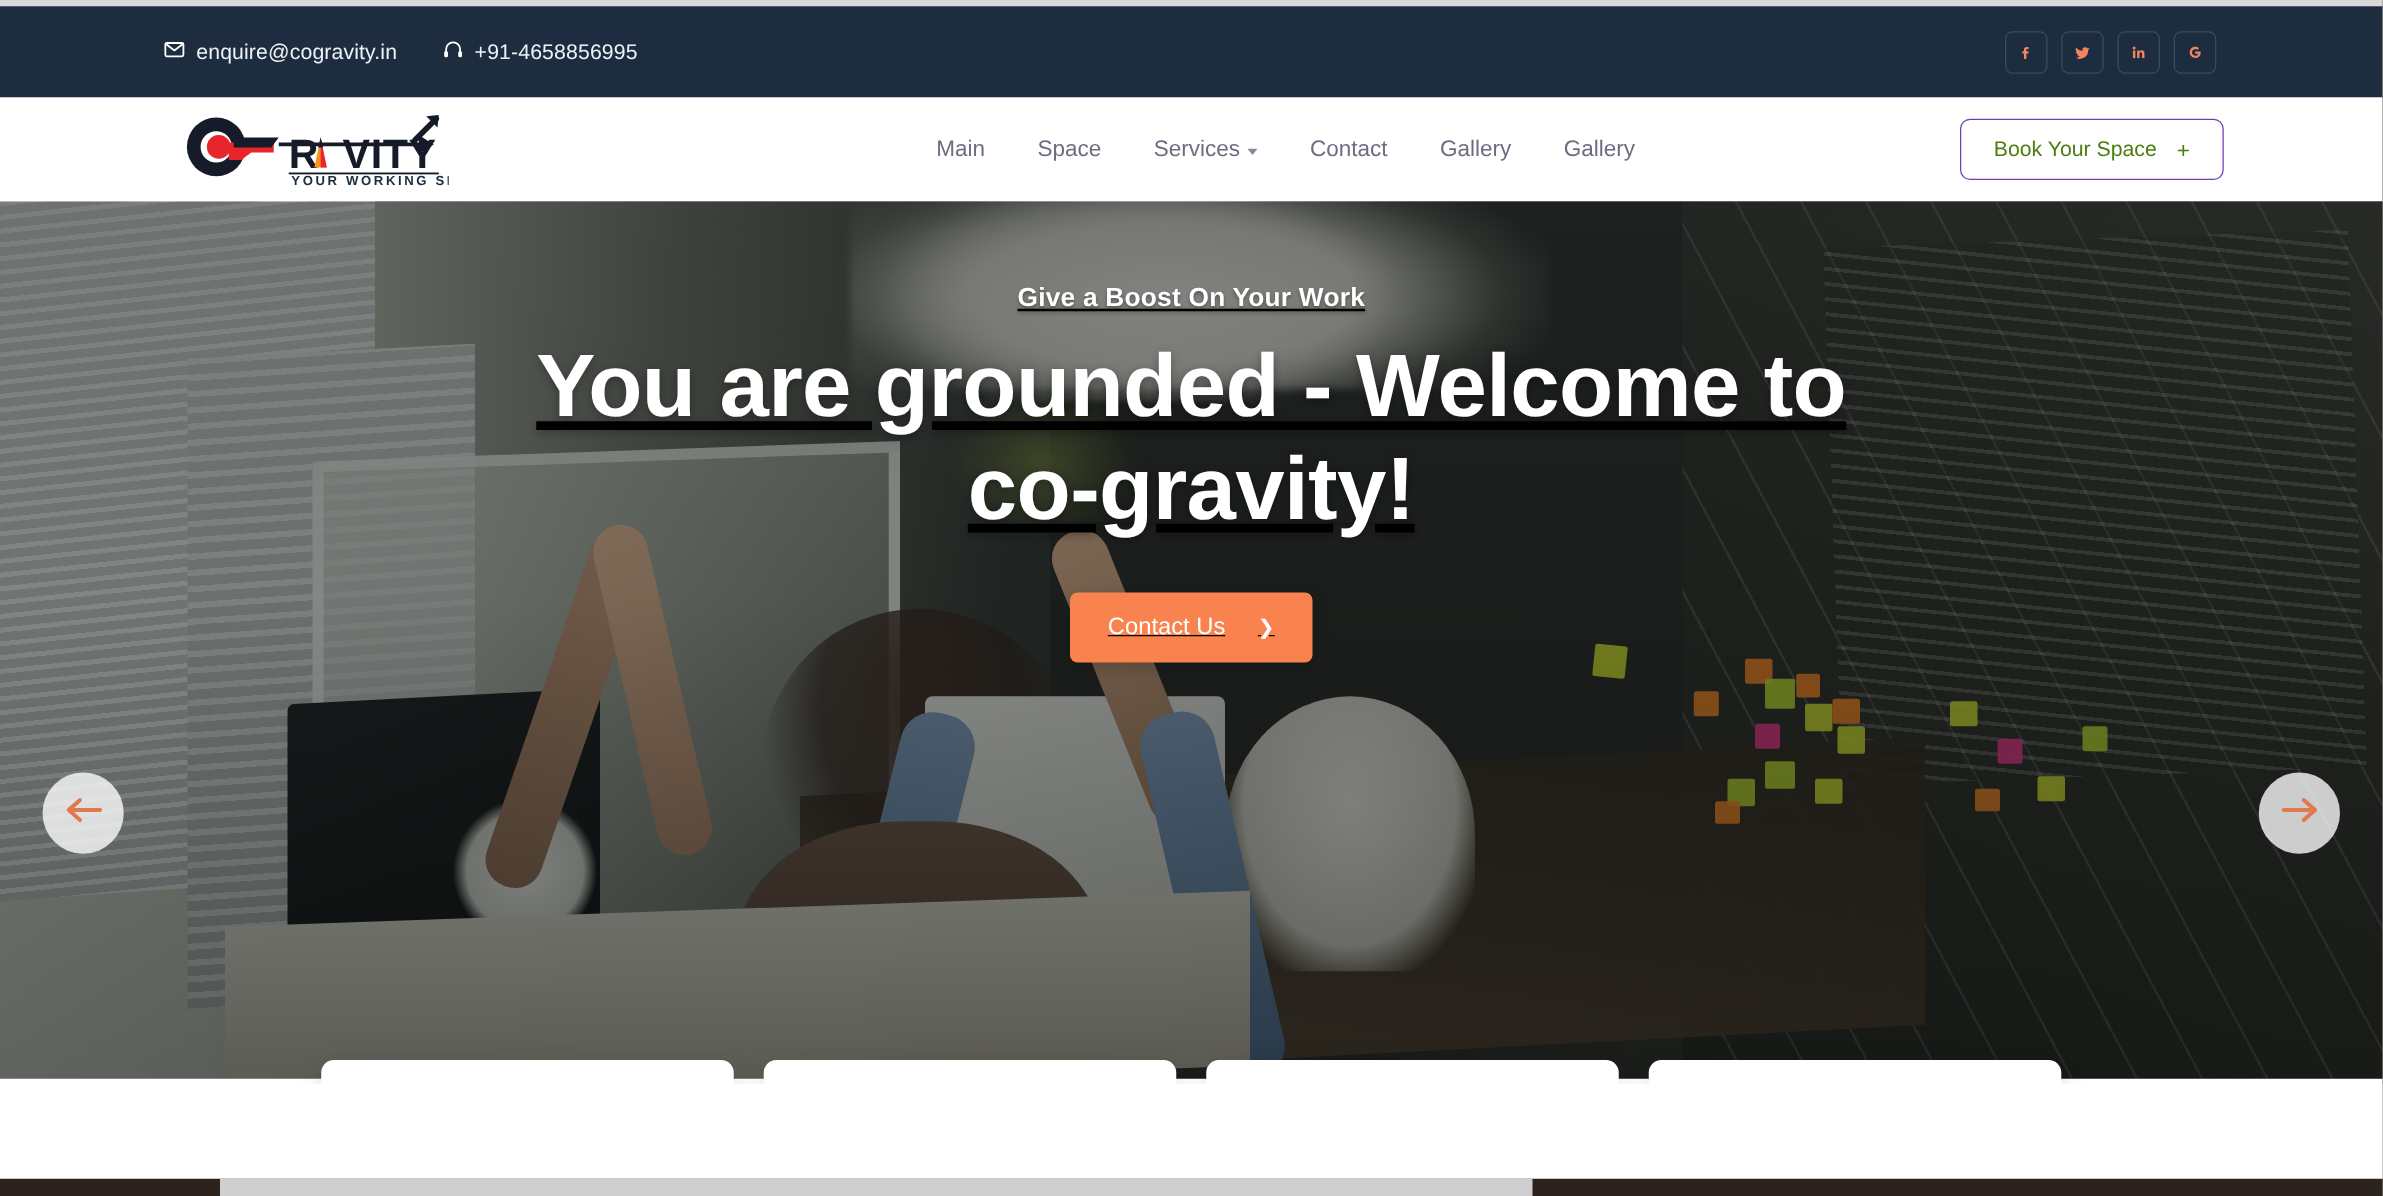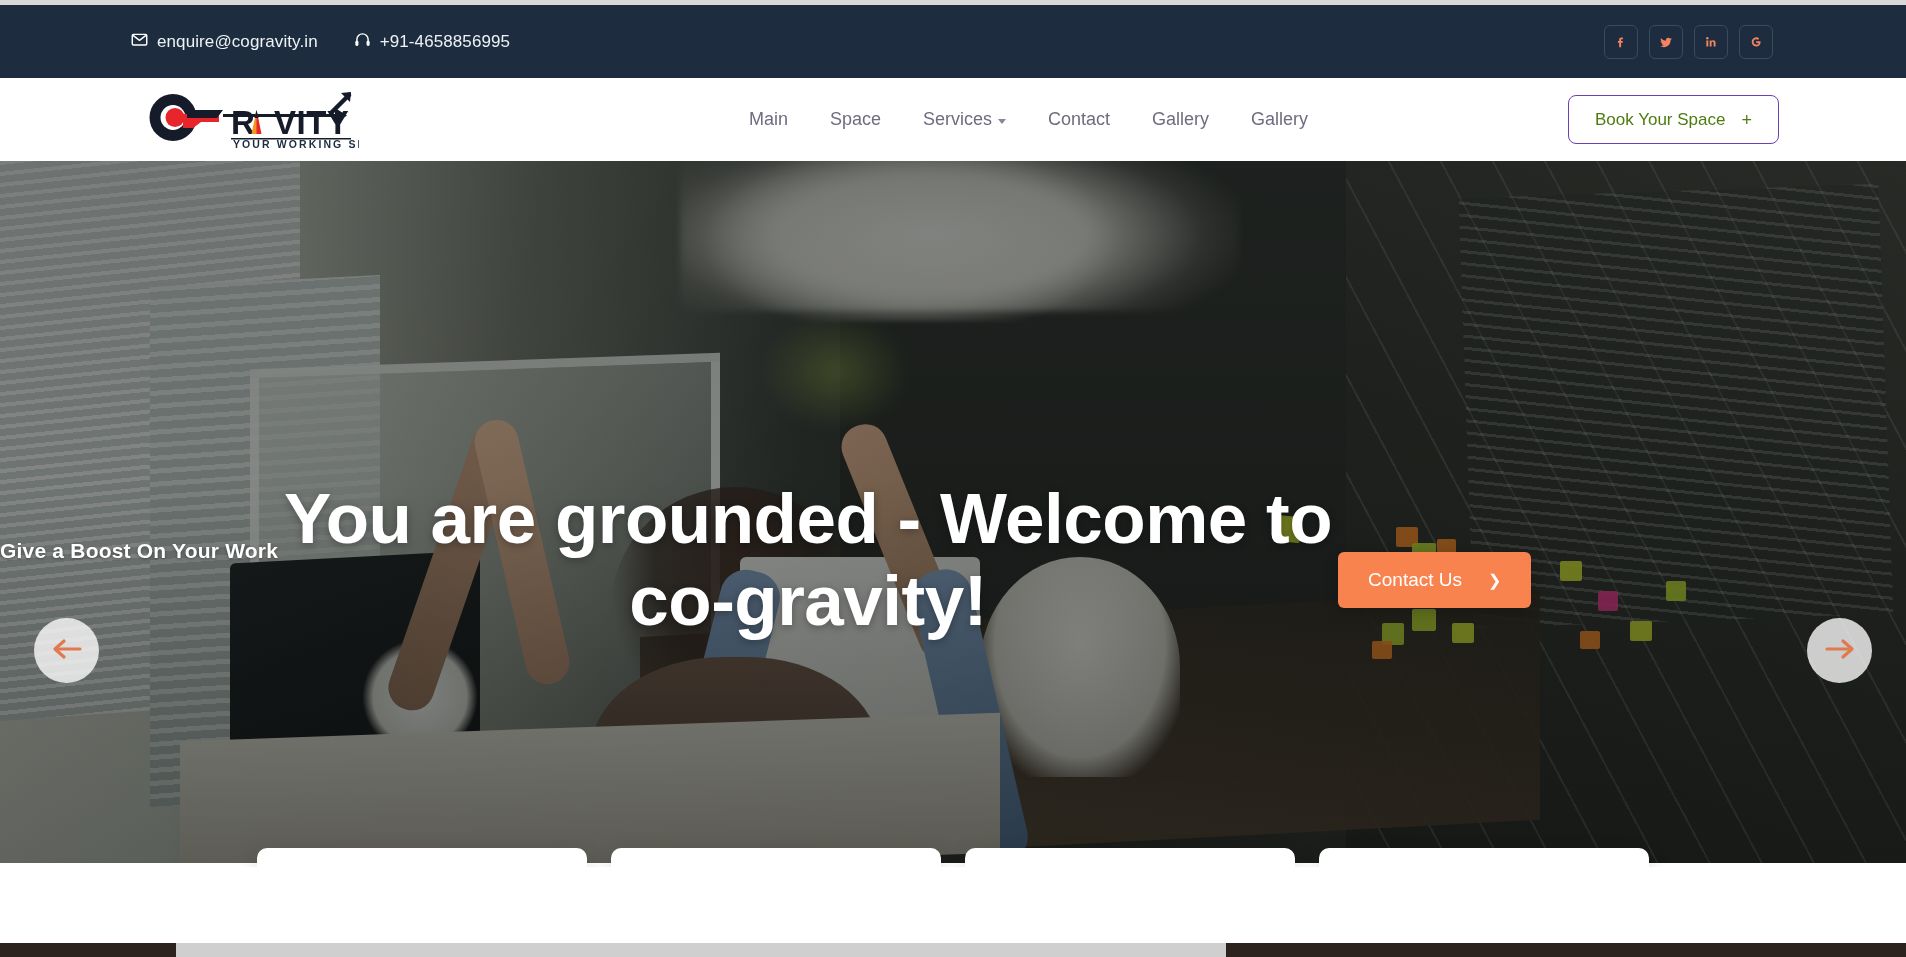--- a/index.html
+++ b/index.html
@@ -191,22 +191,23 @@
     background:radial-gradient(ellipse at 50% 55%, rgba(250,250,246,.95) 0%, rgba(235,234,226,.7) 40%, transparent 70%);
     filter:blur(2px);
   }
   .hero-overlay {
     position:absolute; inset:0;
     background:linear-gradient(180deg, rgba(18,22,20,.52) 0%, rgba(16,20,18,.46) 45%, rgba(14,18,16,.55) 100%);
   }
 
   .hero-content {
     position:relative; z-index:5; height:100%;
-    display:flex; flex-direction:row; align-items:center;
-    padding-top:92px;
+    display:flex; flex-direction:column; align-items:center;
+    padding-top:66px;
+    text-decoration:underline;
   }
   .hero-sub {
     color:#ffffff; font-size:21px; font-weight:bold; letter-spacing:.2px;
     margin-bottom:18px; text-shadow:0 1px 3px rgba(0,0,0,.35);
   }
   .hero-title {
     color:#ffffff; font-size:71px; line-height:1.16; font-weight:bold;
     text-align:center; max-width:1060px; letter-spacing:-.5px;
     text-shadow:0 2px 8px rgba(0,0,0,.3);
   }

